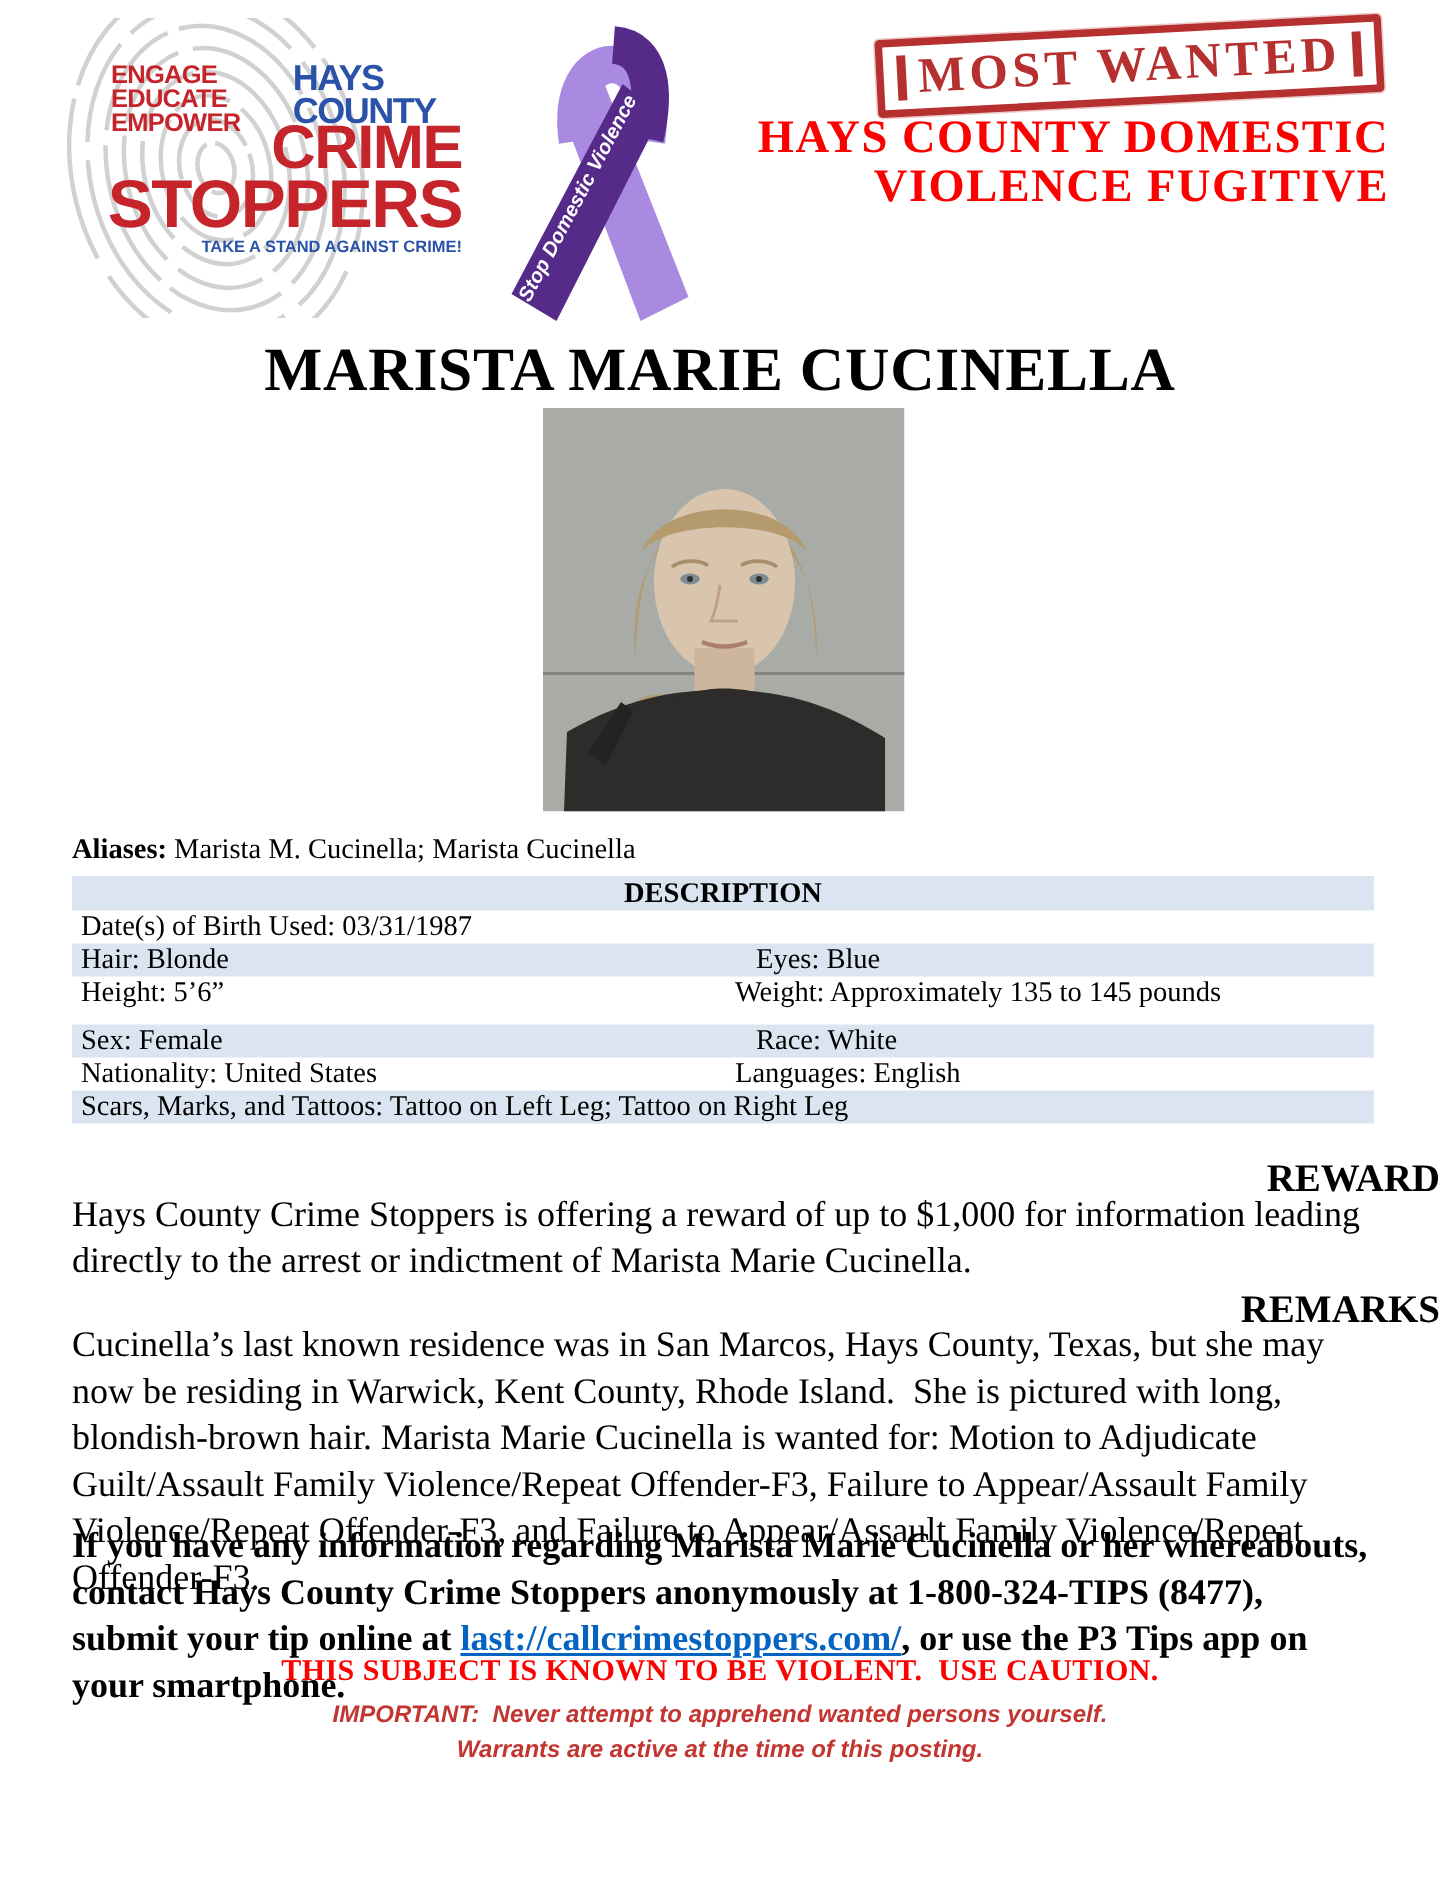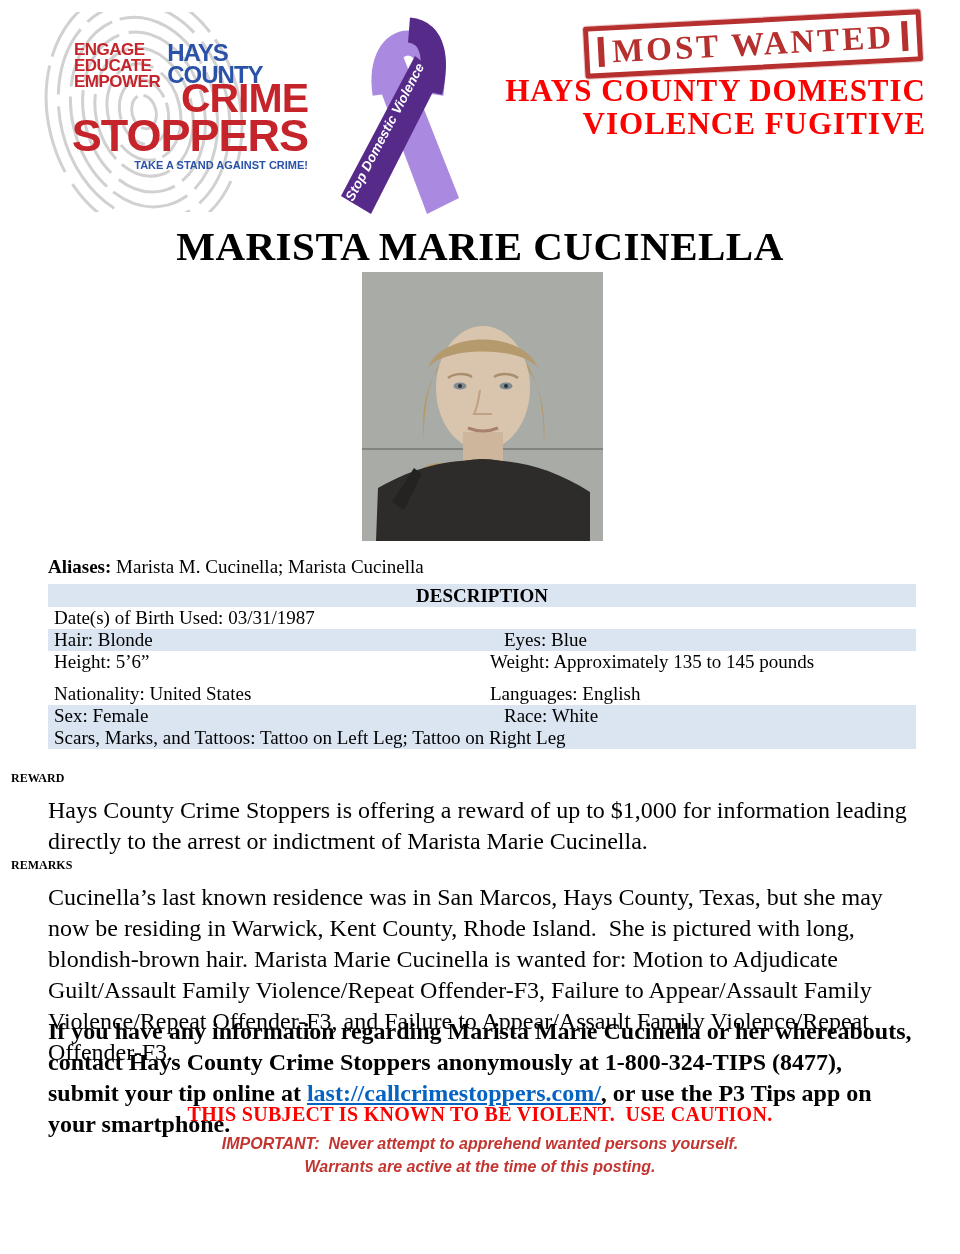--- a/index.html
+++ b/index.html
@@ -3,21 +3,21 @@
 <meta charset="utf-8">
 <style>
   html,body{margin:0;padding:0;background:#fff;}
   .page{position:relative;width:960px;height:1254px;background:#fff;overflow:hidden;
         font-family:"Liberation Serif", serif;color:#000;}
 
   
   .logo{position:absolute;left:36px;top:26px;width:272px;height:170px;}
   .fingerprint{position:absolute;left:-12px;top:-14px;opacity:.85;}
   .logo-text{position:relative;font-family:"Liberation Sans", sans-serif;font-weight:bold;}
-  .logo-row1{display:flex;align-items:flex-start;margin-top:16px;margin-left:38px;}
+  .logo-row1{display:flex;align-items:flex-start;margin-top:16px;margin-left:38px;gap:28px;}
   .logo-stack{font-size:17px;line-height:16px;color:var(--logo_red);letter-spacing:-.5px;}
   .logo-hays{font-size:24px;line-height:22px;color:var(--logo_blue);margin-left:7px;letter-spacing:-1px;}
   .logo-crime{font-size:41px;line-height:33px;color:var(--logo_red);text-align:right;margin-top:-8px;letter-spacing:-1px;}
   .logo-stoppers{font-size:45px;line-height:42px;color:var(--logo_red);text-align:right;letter-spacing:-1px;}
   .logo-slogan{font-size:11px;line-height:12px;color:var(--logo_blue);text-align:right;margin-top:2px;}
 
   .ribbon{position:absolute;left:333px;top:10px;}
 
   .banner{position:absolute;right:34px;top:18px;width:440px;text-align:right;}
   .stamp{display:inline-flex;align-items:center;gap:8px;transform:rotate(-3deg);
@@ -41,21 +41,21 @@
   .desc-header{background:var(--table_shade);text-align:center;font-weight:bold;
                height:23px;line-height:23px;}
   .desc-row{display:flex;height:22px;line-height:22px;padding-left:6px;box-sizing:border-box;}
   .desc-row.shaded{background:var(--table_shade);gap:14px;}
   .desc-rows .desc-row:nth-child(3){margin-bottom:10px;}
   .cell.full{flex:1;}
   .cell.half:first-child{width:436px;flex:none;}
   .cell.half:last-child{flex:1;}
 
   
-  .sec-heading{position:absolute;left:11px;right:0;text-align:left;font-size:12px;font-weight:bold;}
+  .sec-heading{position:absolute;left:0;right:0;text-align:right;font-size:26px;font-weight:bold;}
   .sec-text{position:absolute;left:48px;font-size:24px;line-height:31px;}
   #reward-heading{top:771px;}
   #reward-text{top:795px;width:868px;}
   #remarks-heading{top:858px;}
   #remarks-text{top:882px;width:878px;}
   #contact-text{top:1016px;width:864px;font-weight:bold;}
   #contact-text a{color:var(--link_blue);text-decoration:underline;}
 
   .caution{position:absolute;left:0;right:0;top:1103px;text-align:center;
            font-size:20px;font-weight:bold;color:var(--alert_red);letter-spacing:.3px;}
@@ -160,27 +160,27 @@
           <span class="cell full">Date(s) of Birth Used: 03/31/1987</span>
         </div>
         <div class="desc-row shaded">
           <span class="cell half">Hair: Blonde</span>
           <span class="cell half">Eyes: Blue</span>
         </div>
         <div class="desc-row">
           <span class="cell half">Height: 5’6”</span>
           <span class="cell half">Weight: Approximately 135 to 145 pounds</span>
         </div>
+        <div class="desc-row shaded">
+          <span class="cell half">Sex: Female</span>
+          <span class="cell half">Race: White</span>
+        </div>
         <div class="desc-row">
           <span class="cell half">Nationality: United States</span>
           <span class="cell half">Languages: English</span>
-        </div>
-        <div class="desc-row shaded">
-          <span class="cell half">Sex: Female</span>
-          <span class="cell half">Race: White</span>
         </div>
         <div class="desc-row shaded">
           <span class="cell full">Scars, Marks, and Tattoos: Tattoo on Left Leg; Tattoo on Right Leg</span>
         </div>
       </div>
   </div>
 
   <div class="sec-heading" id="reward-heading">REWARD</div>
   <div class="sec-text" id="reward-text">Hays County Crime Stoppers is offering a reward of up to $1,000 for information leading directly to the arrest or indictment of Marista Marie Cucinella.</div>
 

